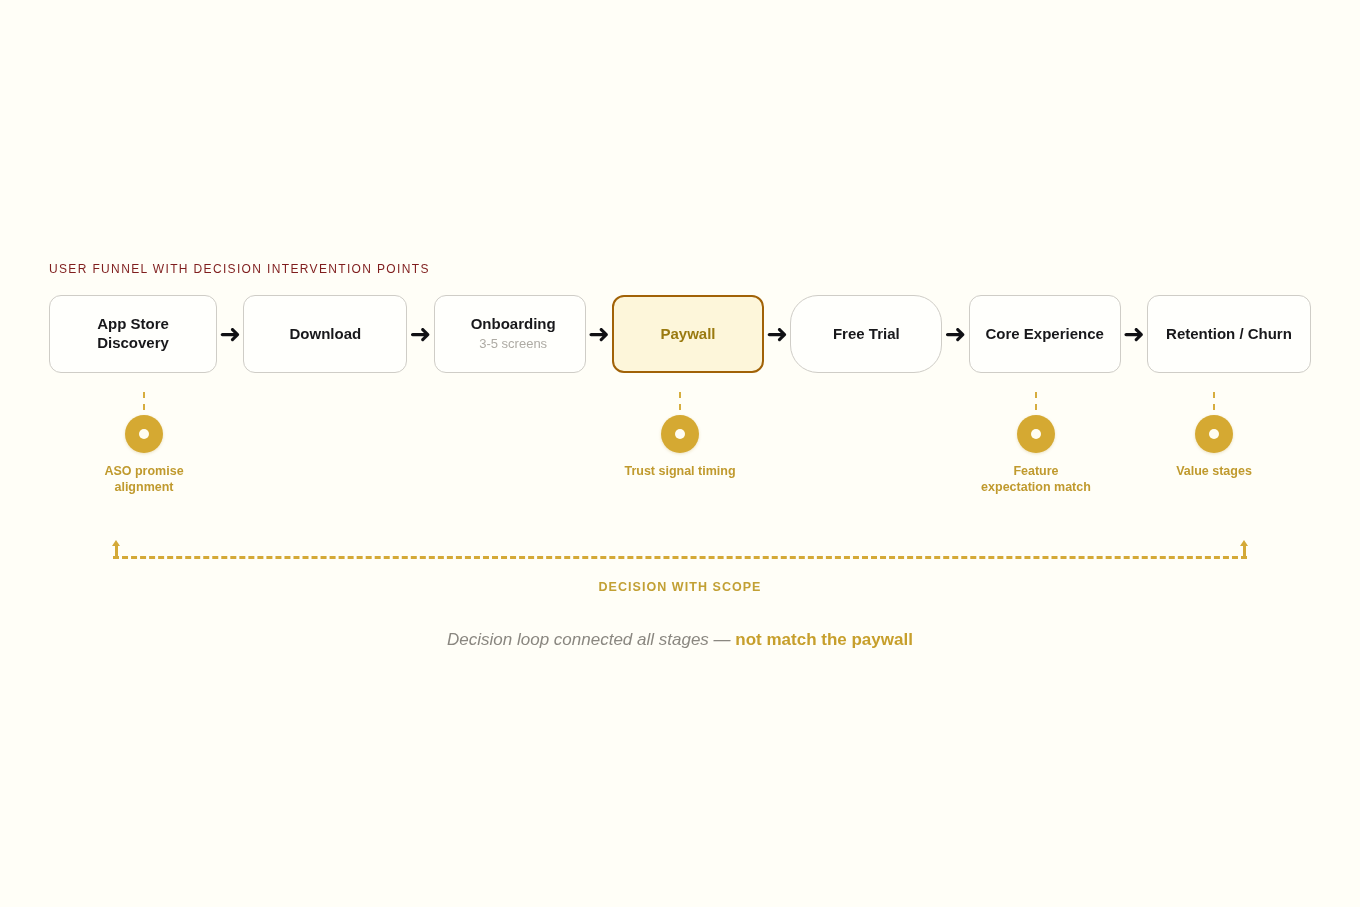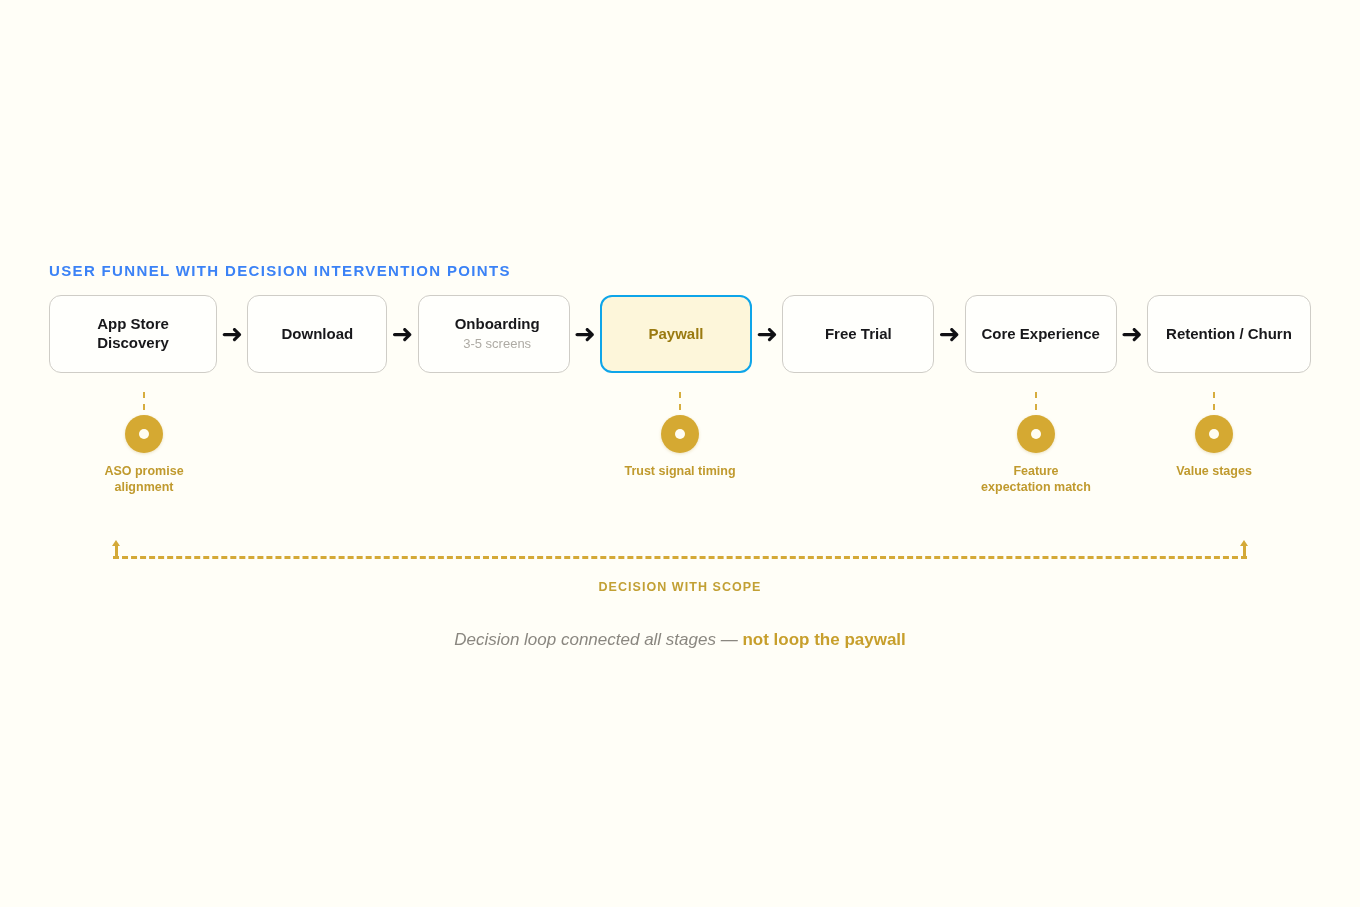--- a/index.html
+++ b/index.html
@@ -16,24 +16,24 @@
     position: relative;
     width: 1360px;
     height: 907px;
   }
 
   
   .section-title {
     position: absolute;
     left: 49px;
     top: 262px;
-    font-size: 15px;
-    font-weight: 700;
+    font-size: 12px;
+    font-weight: 400;
     letter-spacing: 1.35px;
-    color: #3b82f6;
+    color: #7f1d1d;
     white-space: nowrap;
   }
 
   
   .funnel-row {
     position: absolute;
     left: 49px;
     top: 294px;
     width: 1262px;
     height: 80px;
@@ -65,31 +65,31 @@
 
   .stage-box .stage-sub {
     font-size: 13px;
     font-weight: 400;
     color: #aeaba4;
     line-height: 1.3;
     margin-top: 3px;
   }
 
   .stage-box.highlight {
-    border: 2px solid #0ea5e9;
+    border: 2px solid #a16207;
     background: #fdf6da;
   }
   .stage-box.highlight .stage-label { color: #9a7a10; }
 
   
   .w-appstore   { width: 168px; }
-  .w-download   { width: 140px; }
+  .w-download   { width: 164px; }
   .w-onboarding { width: 152px; padding-left: 21px; }
   .w-paywall    { width: 152px; }
-  .w-freetrial  { width: 152px; }
+  .w-freetrial  { width: 152px; border-radius: 28px; }
   .w-core       { width: 152px; }
   .w-retention  { width: 164px; }
 
   .arrow {
     flex: 1 1 auto;
     display: flex;
     align-items: center;
     justify-content: center;
     font-size: 26px;
     line-height: 1;
@@ -315,16 +315,16 @@
     </div>
     <div class="scope-cap right">
       <div class="shaft"></div>
         <div class="head"></div>
     </div>
   </div>
 
   <div class="scope-title">DECISION WITH SCOPE</div>
 
   <div class="caption">
-    <span>Decision loop connected all stages — </span><span class="accent">not loop the paywall</span>
+    <span>Decision loop connected all stages — </span><span class="accent">not match the paywall</span>
   </div>
 
 </div>
 
 </body></html>

